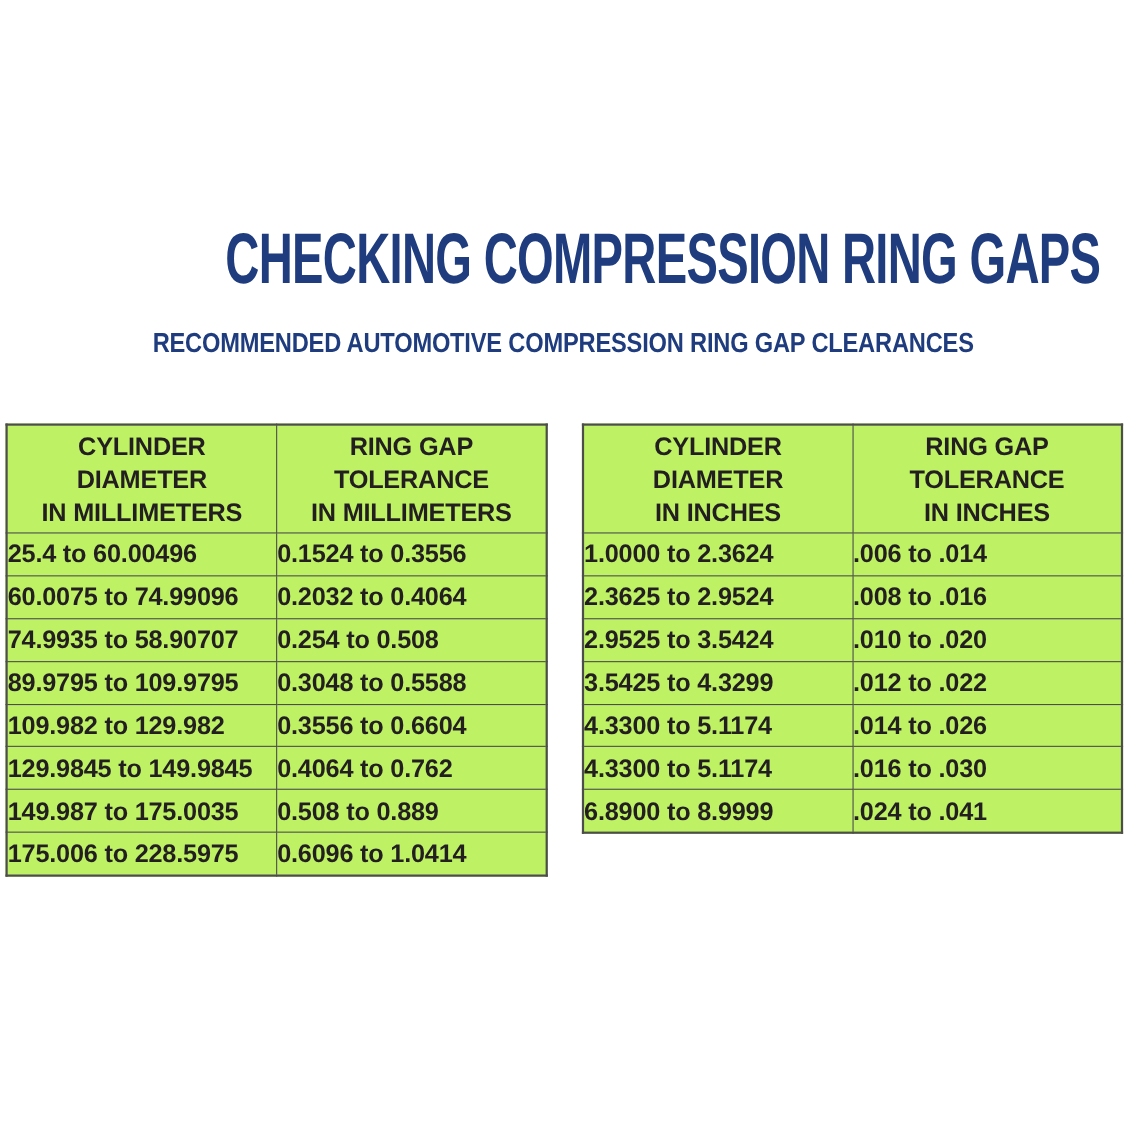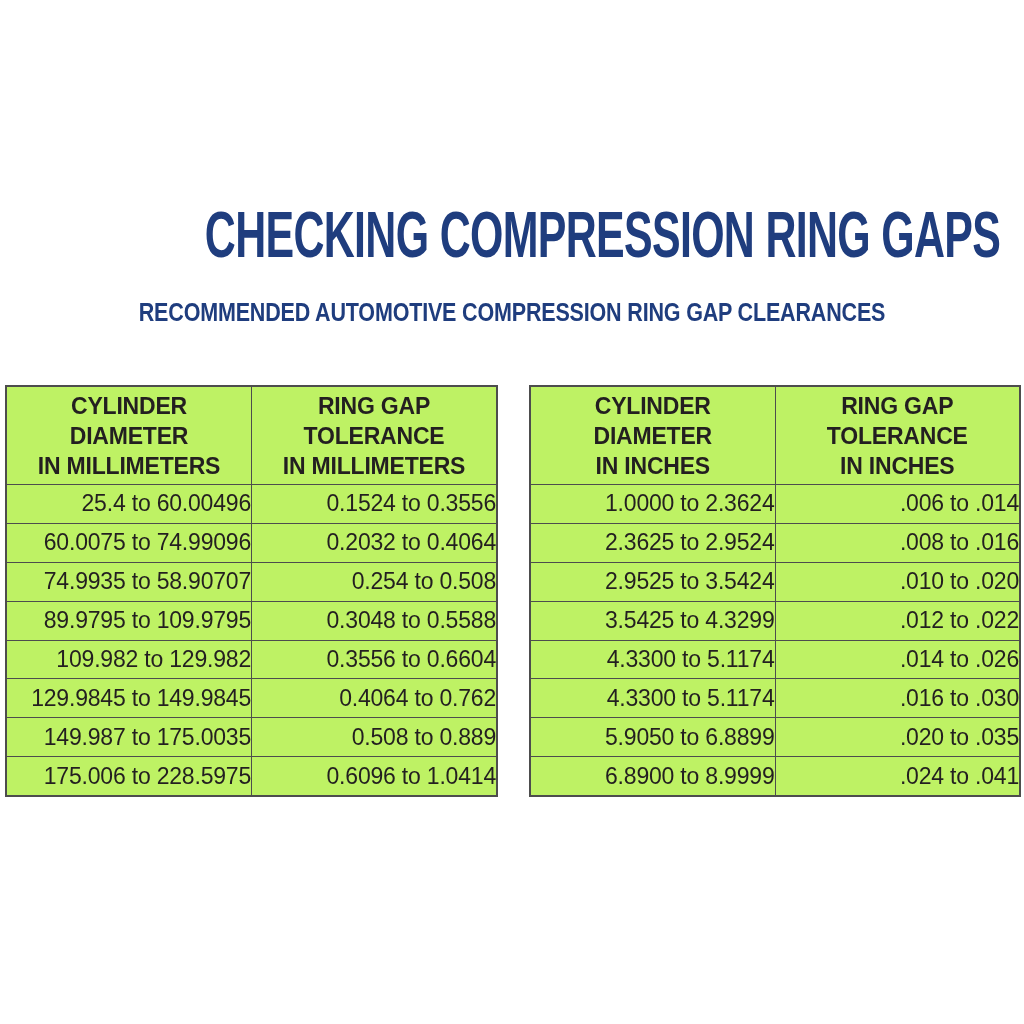--- a/index.html
+++ b/index.html
@@ -87,22 +87,22 @@
     line-height: 30px;
     text-align: center;
     vertical-align: middle;
     white-space: pre-line;
     padding: 0;
     letter-spacing: -0.2px;
   }
   table.spec-table td {
     height: 37.9px;
     font-size: 23px;
-    font-weight: normal;
-    text-align: right;
+    font-weight: bold;
+    text-align: left;
     vertical-align: middle;
     padding: 0;
     letter-spacing: -0.2px;
     margin-left: 20px;
   }
 </style>
 </head>
 <body>
 
 <div>
@@ -198,24 +198,20 @@
         </tr>
         <tr>
           <td>4.3300 to 5.1174</td>
           <td>.014 to .026</td>
         </tr>
         <tr>
           <td>4.3300 to 5.1174</td>
           <td>.016 to .030</td>
         </tr>
         <tr>
-          <td>5.9050 to 6.8899</td>
-          <td>.020 to .035</td>
-        </tr>
-        <tr>
           <td>6.8900 to 8.9999</td>
           <td>.024 to .041</td>
         </tr>
       </tbody>
     </table>
 
   </div>
 </div>
 
 </body></html>

